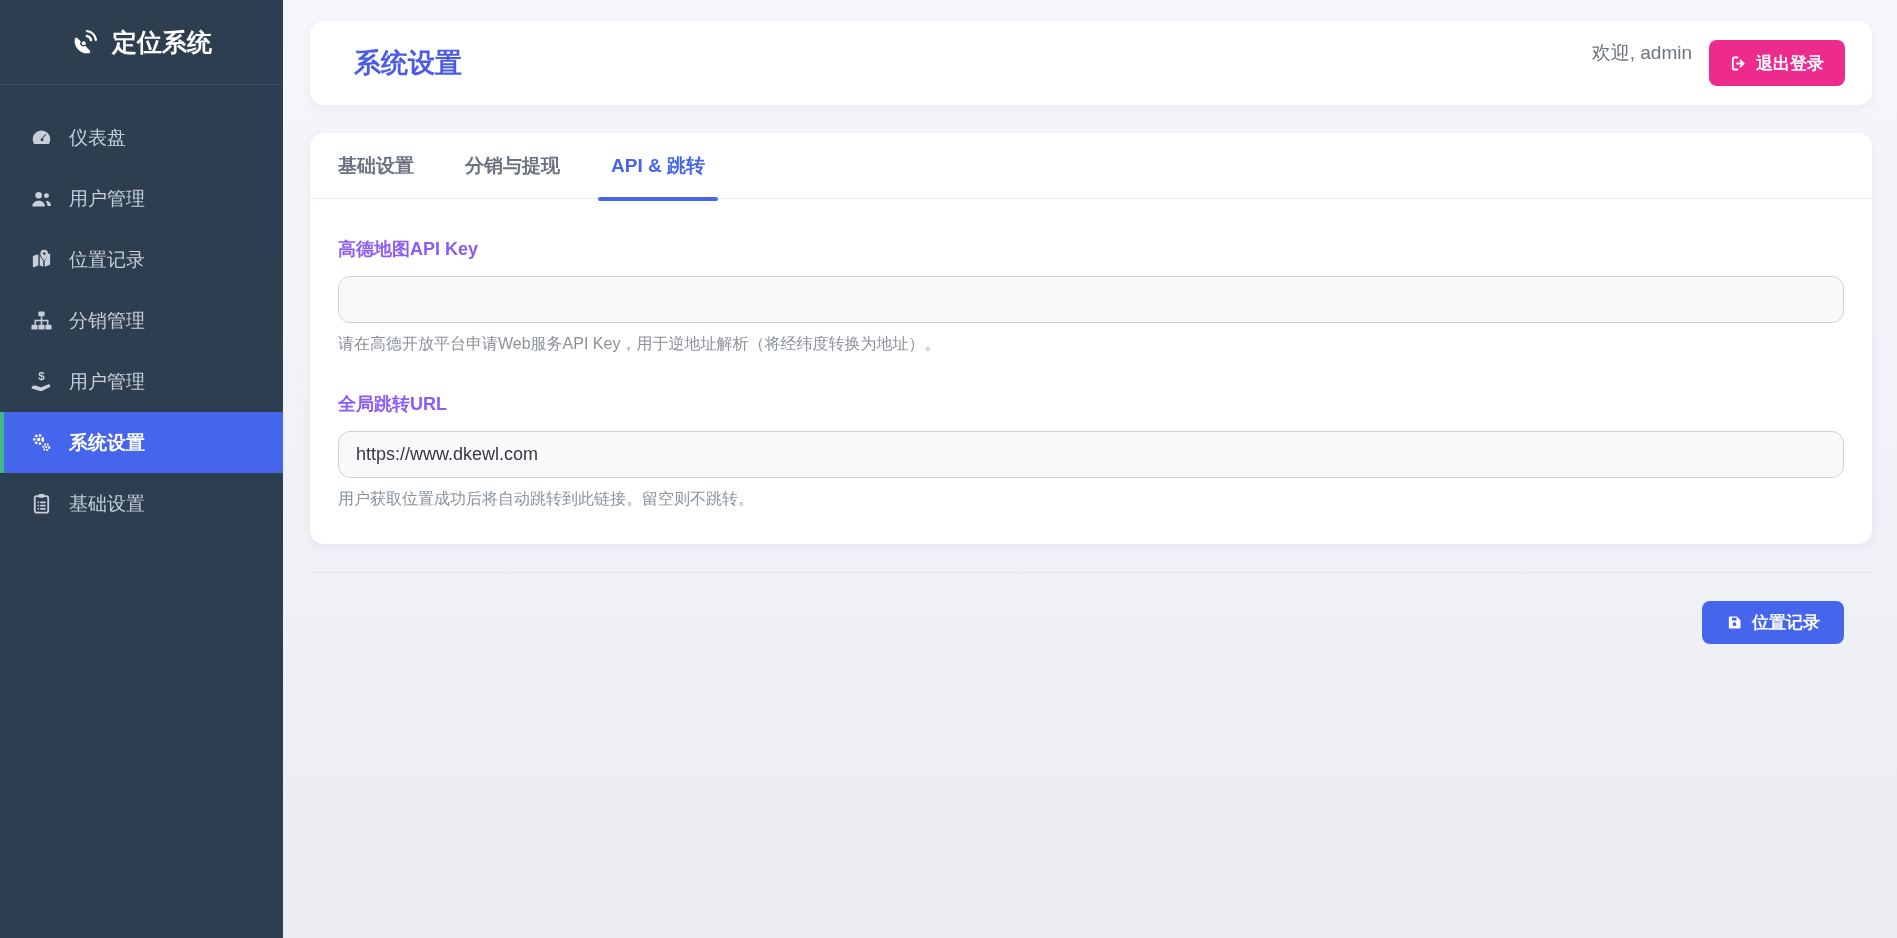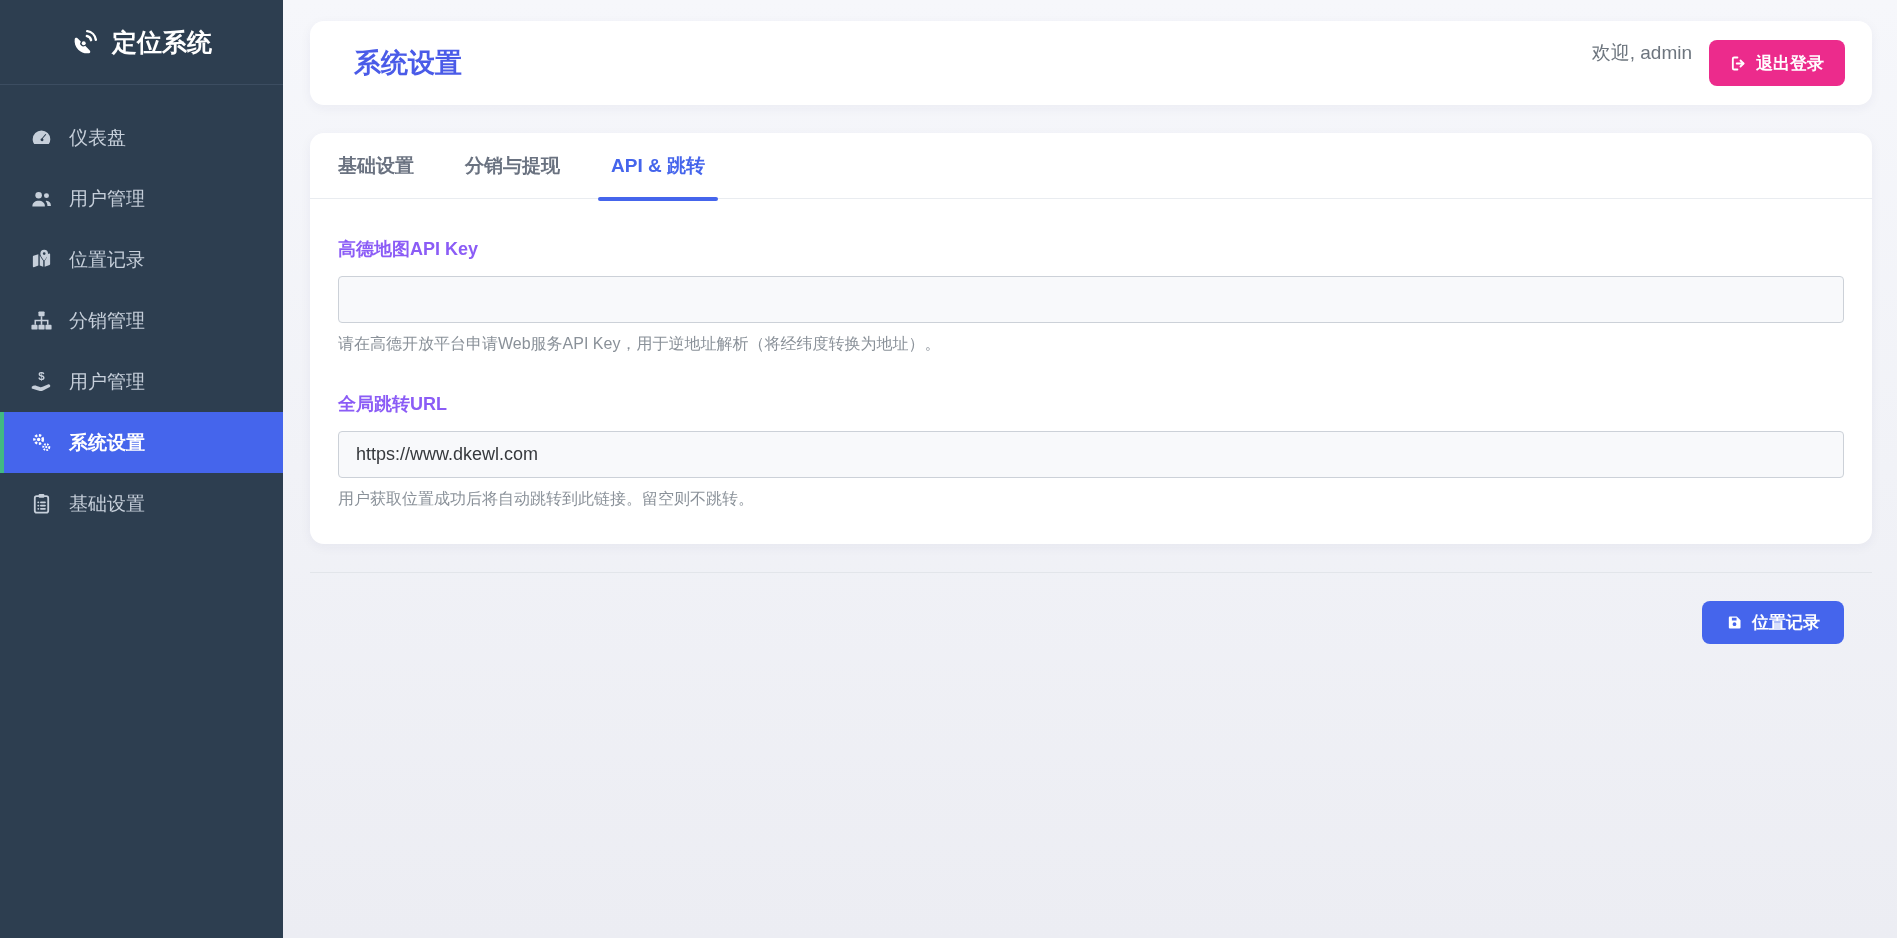--- a/index.html
+++ b/index.html
@@ -71,21 +71,21 @@
   .tab.active { color:#4565ec; }
   .tab.active::after {
     content:""; position:absolute; left:-11px; right:-11px; bottom:-2px;
     height:4px; background:#4565ec; border-radius:2px;
   }
   
   .form { padding-top:38px; }
   .form-group + .form-group { margin-top:37px; }
   .form-label { display:block; font-size:18px; font-weight:bold; color:#8b5cf6; margin-bottom:15px; }
   .form-input {
-    width:100%; height:47px; border:1px solid #ccd1d8; border-radius:4px;
+    width:100%; height:47px; border:1px solid #ccd1d8; border-radius:12px;
     background:#f8f9fb; font-size:18px; color:#36393d; padding:0 17px;
     font-family:inherit; outline:none;
   }
   .form-help { margin-top:11px; font-size:16px; color:#8a9199; }
   
   .divider { margin-top:28px; border:none; border-top:1px solid #e2e5ea; height:0; }
   .save-row { margin-top:28px; display:flex; justify-content:flex-end; padding-right:28px; }
 </style>
 </head>
 <body>

